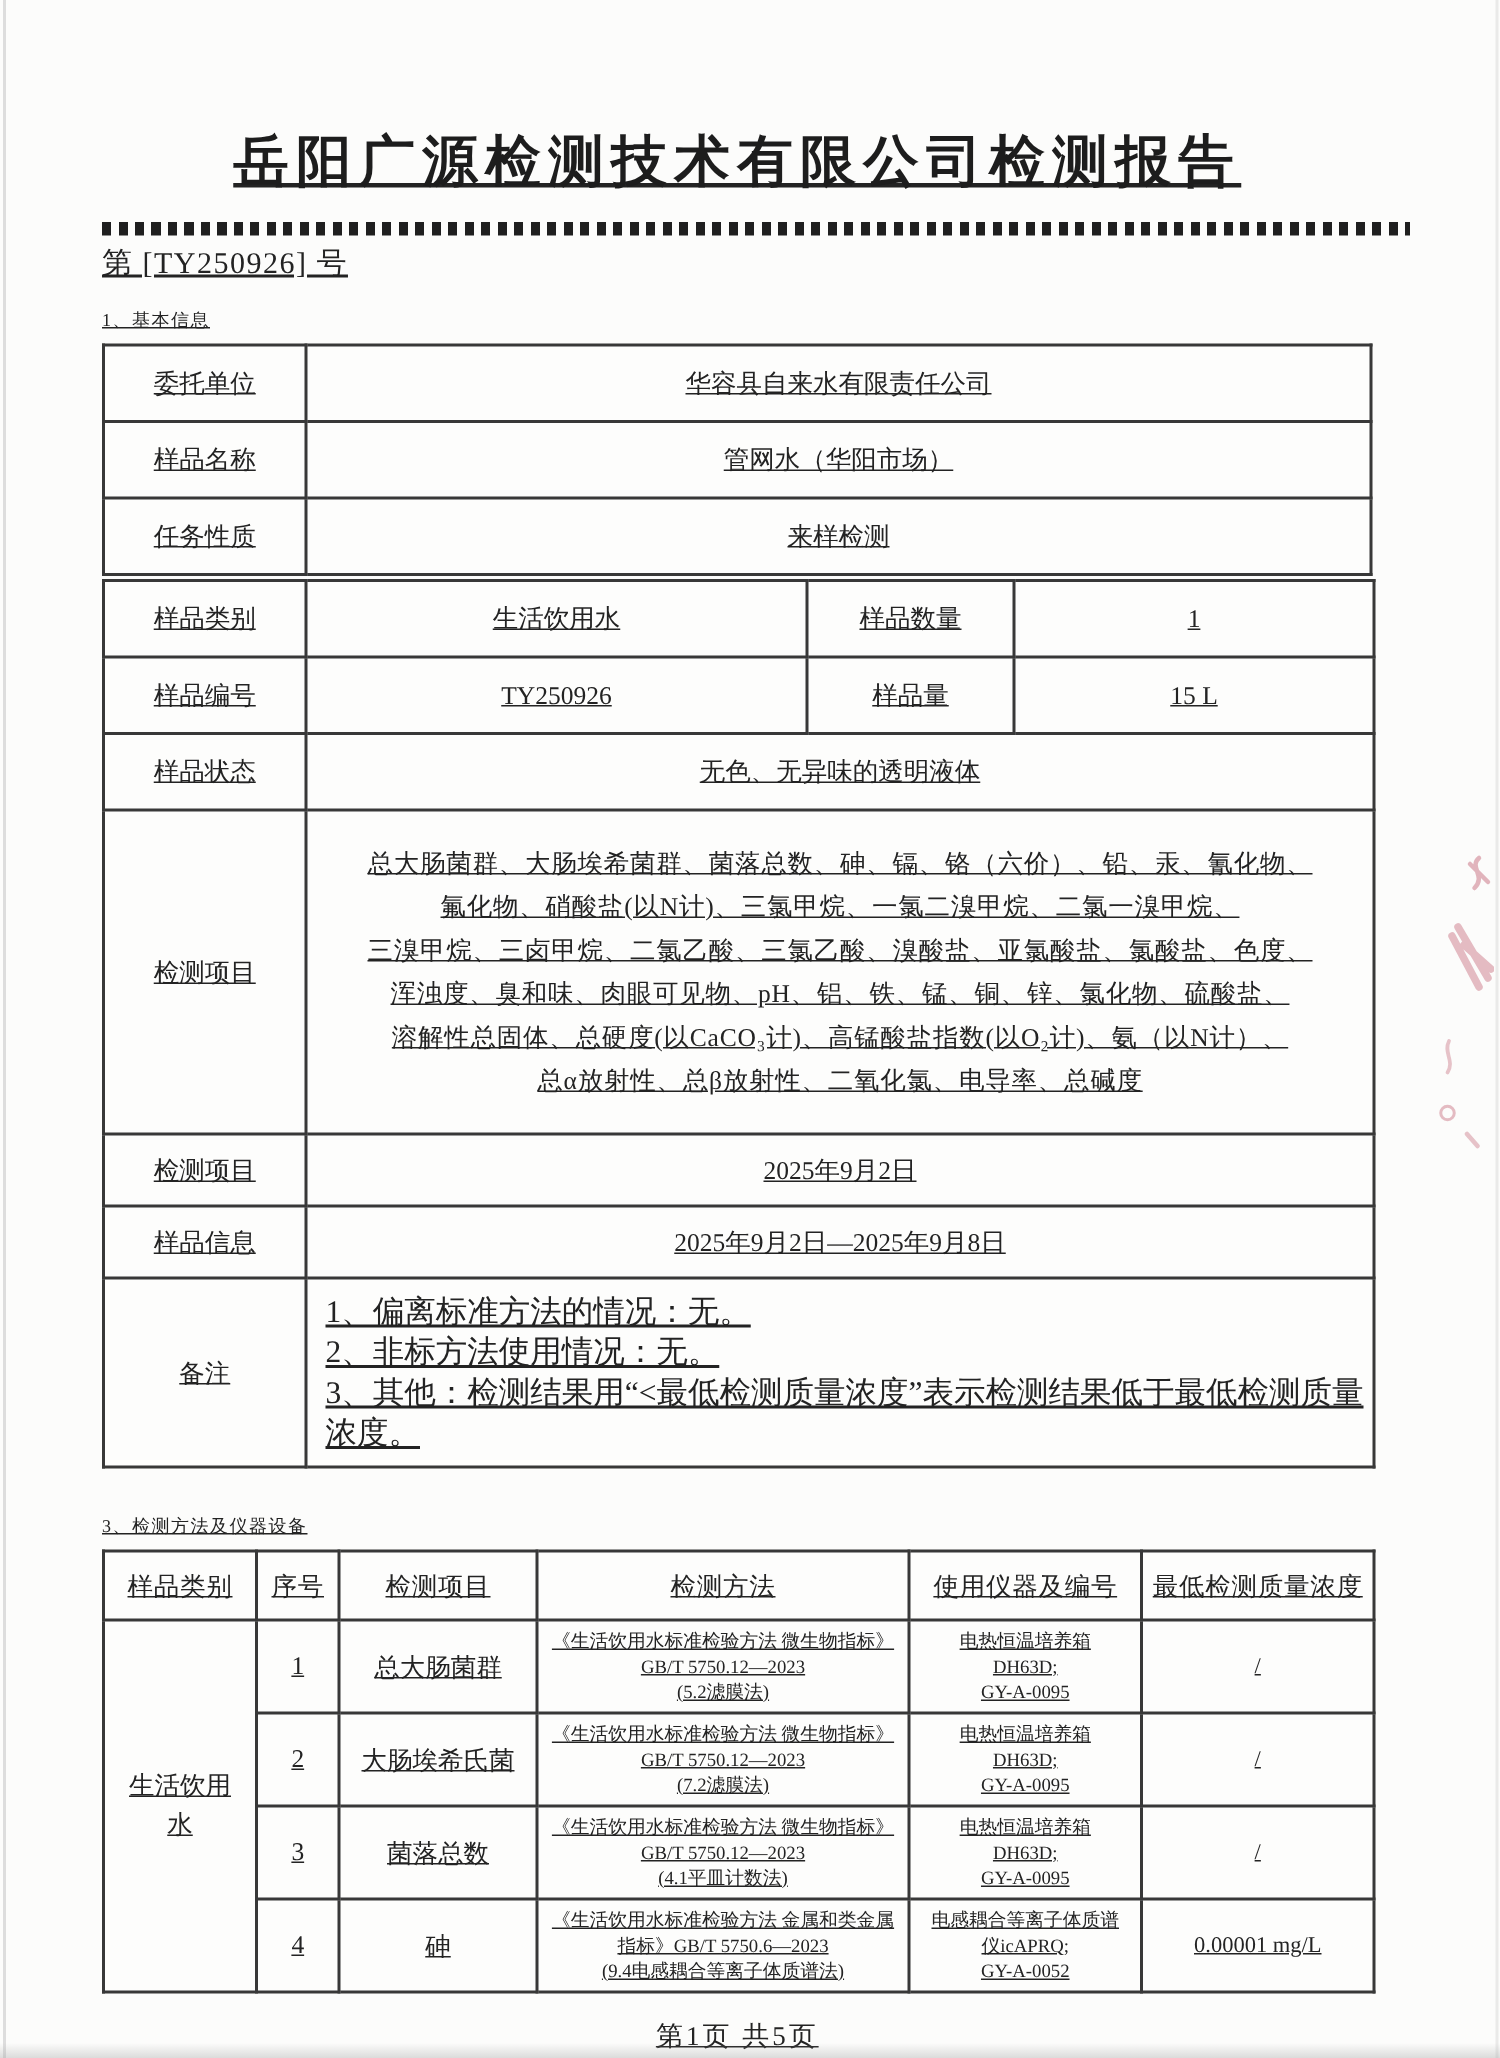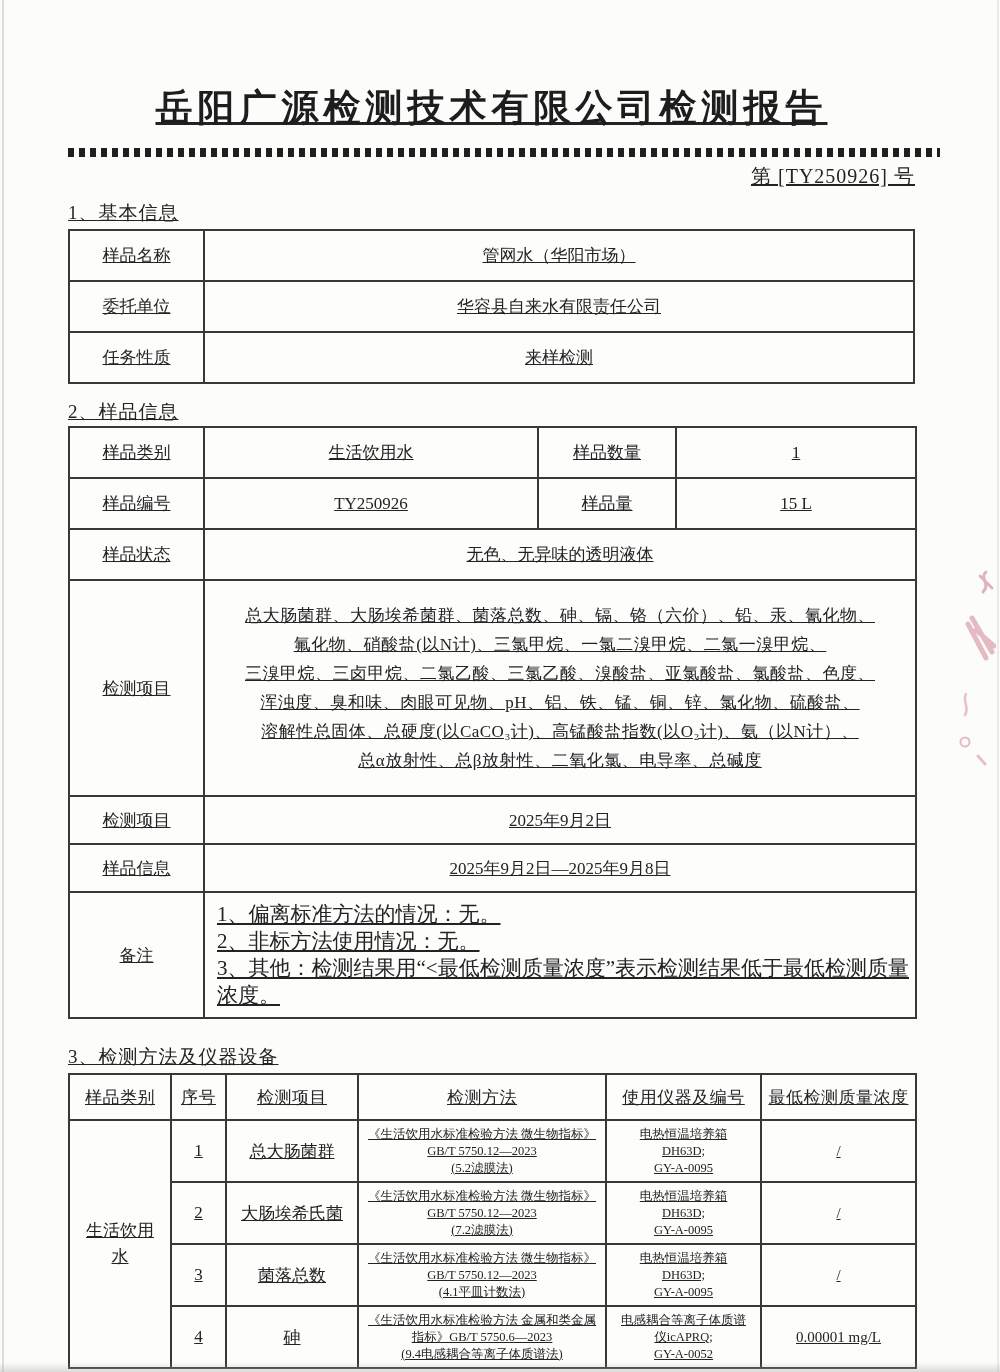--- a/index.html
+++ b/index.html
@@ -25,27 +25,27 @@
     line-height:48px;
     color:#1d1d1d;
   }
   .dotline{
     margin:16px auto 0 auto;
     width:872px;height:9px;
     background:repeating-linear-gradient(90deg,#1f1f1f 0 6px,transparent 6px 11px);
   }
   .report-no{
     margin-top:6px;
-    text-align:right;
+    text-align:left;
     font-size:20px;
     line-height:26px;
     letter-spacing:1px;
   }
   .sec-heading{
-    font-size:19px;
+    font-size:12px;
     line-height:24px;
     letter-spacing:1px;
   }
   .h1{margin-top:12px;}
   .h2{margin-top:16px;}
   .h3{margin-top:26px;}
   table{
     border-collapse:collapse;
     table-layout:fixed;
     width:847px;
@@ -104,35 +104,34 @@
     <div class="report-no">第 [TY250926] 号</div>
 
     <div class="sec-heading h1">1、基本信息</div>
     <table class="t1">
       <colgroup>
           <col style="width:135px">
           <col>
         </colgroup>
       <tbody>
         <tr>
+          <td>委托单位</td>
+          <td>华容县自来水有限责任公司</td>
+        </tr>
+        <tr>
           <td>样品名称</td>
           <td>管网水（华阳市场）</td>
         </tr>
         <tr>
-          <td>委托单位</td>
-          <td>华容县自来水有限责任公司</td>
-        </tr>
-        <tr>
           <td>任务性质</td>
           <td>来样检测</td>
         </tr>
       </tbody>
     </table>
 
-    <div class="sec-heading h2">2、样品信息</div>
     <table class="t2">
       <colgroup>
           <col style="width:135px">
           <col style="width:334px">
           <col style="width:138px">
           <col style="width:240px">
         </colgroup>
       <tbody>
         <tr class="r-std">
           <td>样品类别</td>

